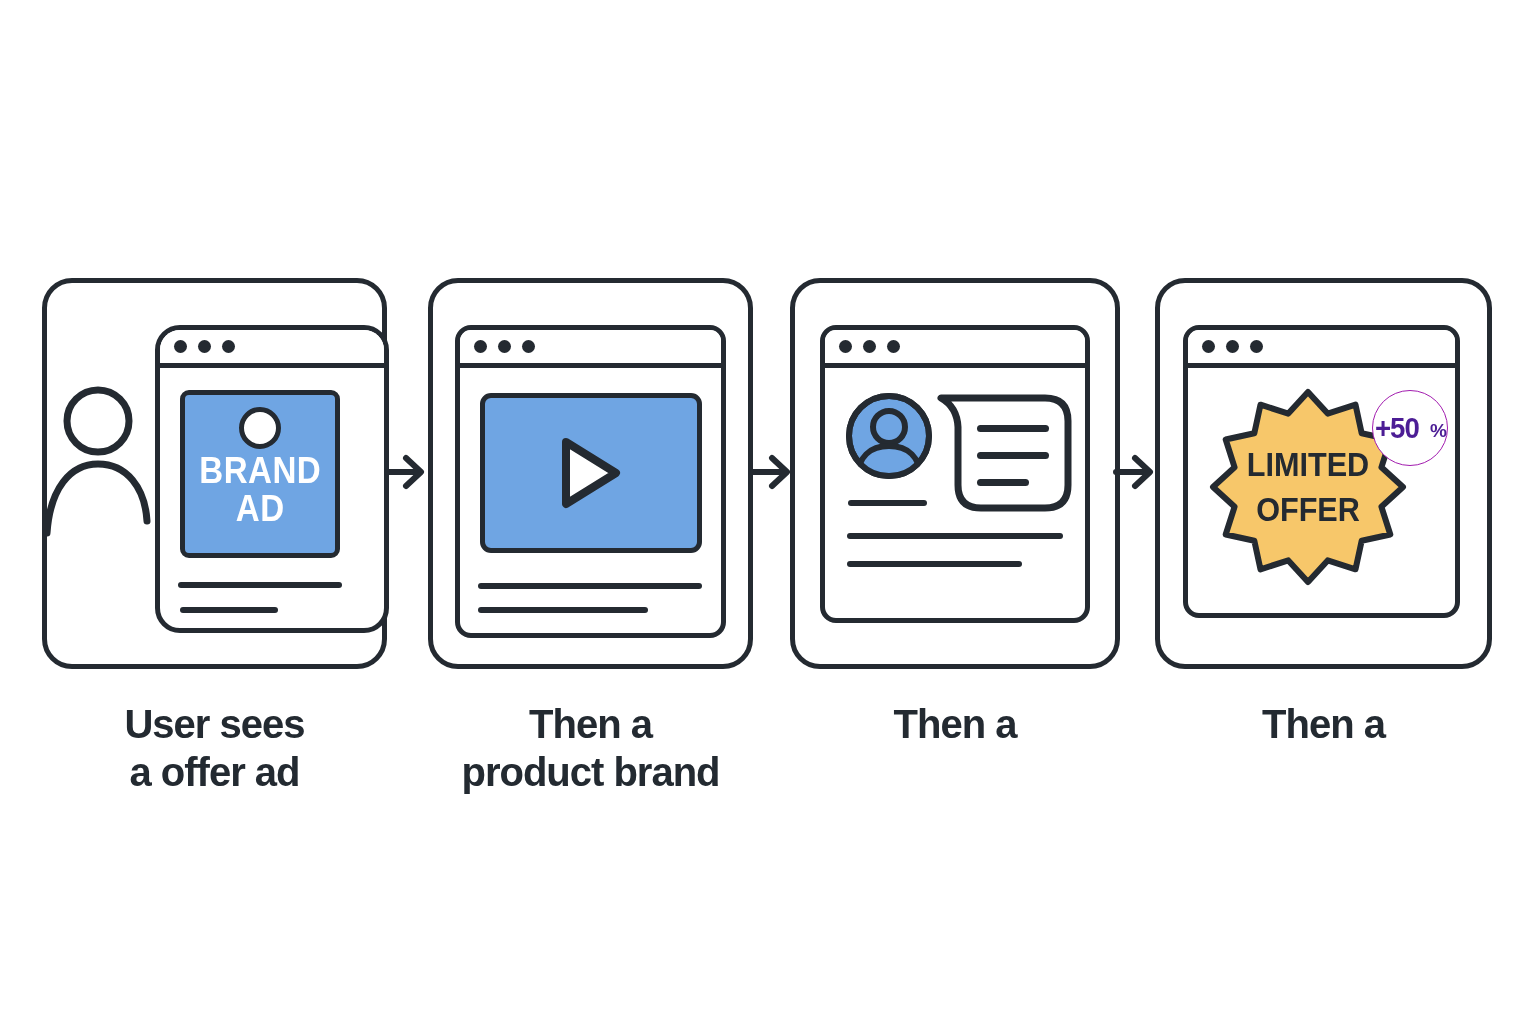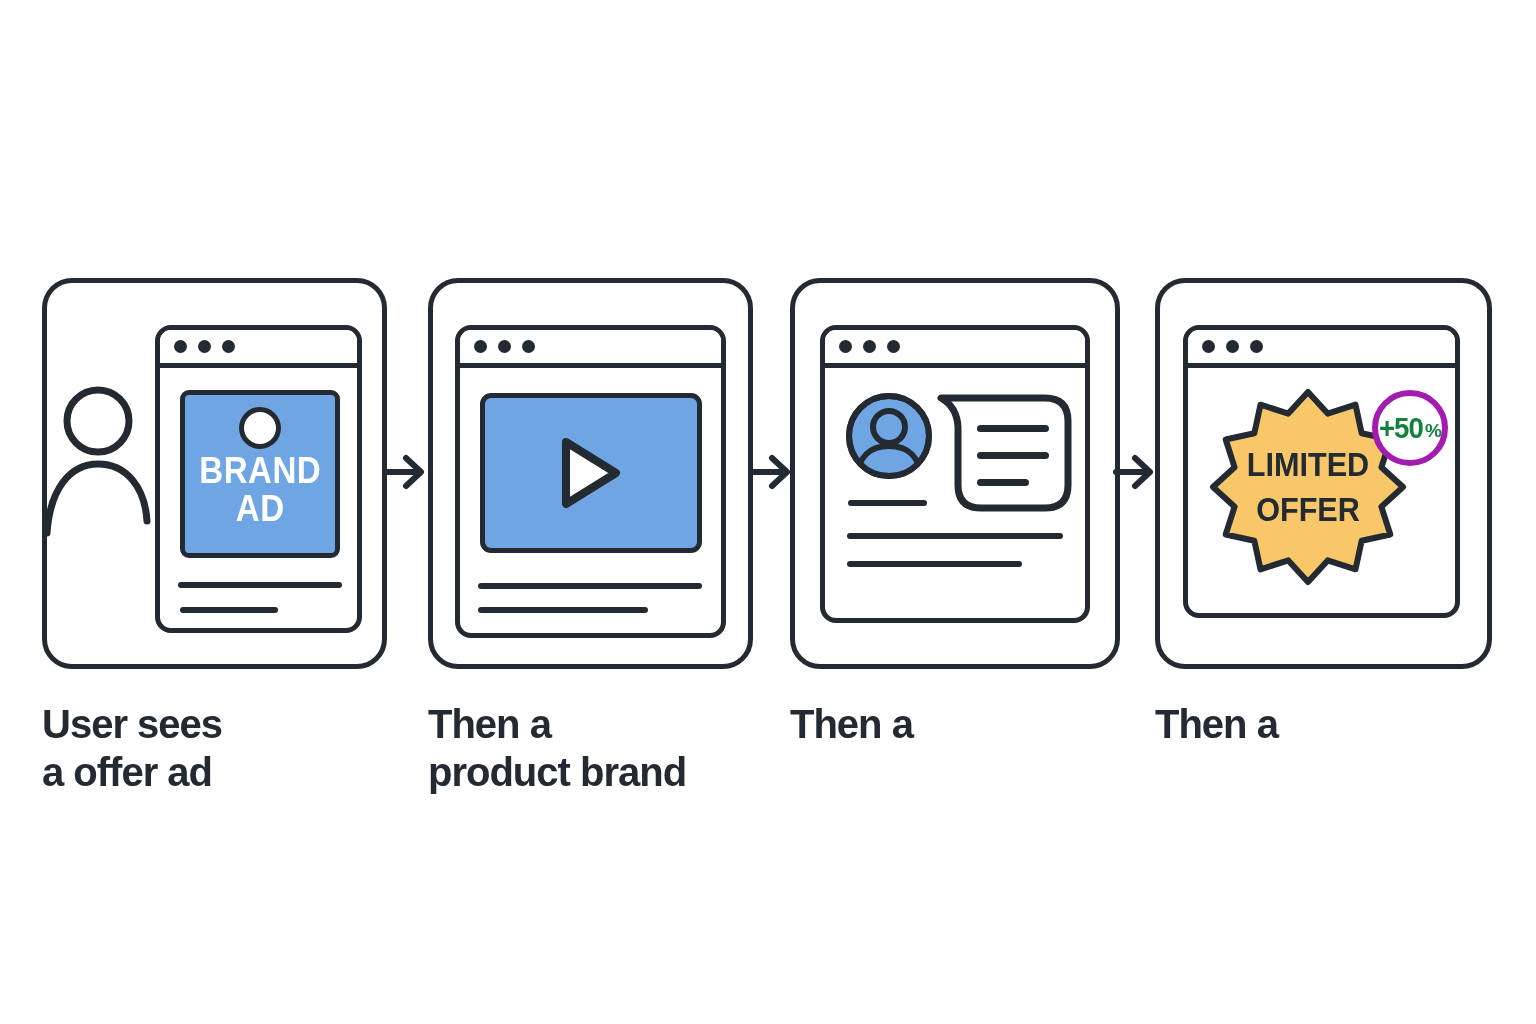--- a/index.html
+++ b/index.html
@@ -35,53 +35,53 @@
     margin-top:3px;color:#ffffff;font-weight:bold;font-size:36px;
     line-height:38px;text-align:center;letter-spacing:.5px;
     transform:scaleX(.92);transform-origin:center;
   }
   .video-box{
     position:absolute;left:20px;top:63px;width:222px;height:160px;
     background:#6FA5E3;border:5px solid #242A31;border-radius:11px;
     box-sizing:border-box;display:flex;align-items:center;justify-content:center;
   }
   .caption{
-    position:absolute;top:700px;text-align:left;color:#232A31;
+    position:absolute;top:700px;text-align:center;color:#232A31;
     font-weight:bold;font-size:40px;line-height:48px;letter-spacing:-1px;
   }
   .badge-text{
     position:absolute;left:20px;top:57px;width:200px;height:200px;
     display:flex;flex-direction:column;align-items:center;justify-content:center;
     color:#242A31;font-weight:bold;font-size:34px;line-height:45px;
     transform:scaleX(.9);transform-origin:center;letter-spacing:0;
   }
   .discount-circle{
     position:absolute;left:184px;top:60px;width:76px;height:76px;
-    background:#ffffff;border:6px solid #a21caf;border-radius:50%;
-    box-sizing:border-box;display:flex;align-items:center;justify-content:flex-end;
-    color:#15803d;font-weight:bold;
+    background:#ffffff;border:1px solid #a21caf;border-radius:50%;
+    box-sizing:border-box;display:flex;align-items:center;justify-content:space-between;
+    color:#4c1d95;font-weight:bold;
   }
   .discount-value{font-size:30px;letter-spacing:-1px;transform:scaleX(.92);}
   .discount-unit{font-size:19px;margin-top:6px;}
   .arrow{position:absolute;top:450px;}
   svg{display:block;}
 </style>
 </head>
 <body>
 
 <div class="canvas">
 
   <div class="card" style="left:42px;width:345px;">
 
     <svg width="112" height="160" viewBox="0 0 112 160" style="position:absolute;left:-2px;top:100px;">
       <circle cx="53" cy="38" r="31" fill="#ffffff" stroke="#242A31" stroke-width="7"></circle>
       <path d="M 2 150 C 5 106 25 81 53 81 C 82 81 100 105 102 138" fill="none" stroke="#242A31" stroke-width="7" stroke-linecap="round"></path>
     </svg>
   </div>
-  <div class="window" style="left:155px;top:325px;width:207px;height:308px;">
+  <div class="window" style="left:155px;top:325px;width:234px;height:308px;border-radius:25px;">
     <div class="titlebar">
       <div class="dot"></div>
       <div class="dot"></div>
       <div class="dot"></div>
     </div>
     <div class="ad-box">
       <div class="ad-circle"></div>
       <div class="ad-text">
         <div>BRAND</div>
         <div>AD</div>

